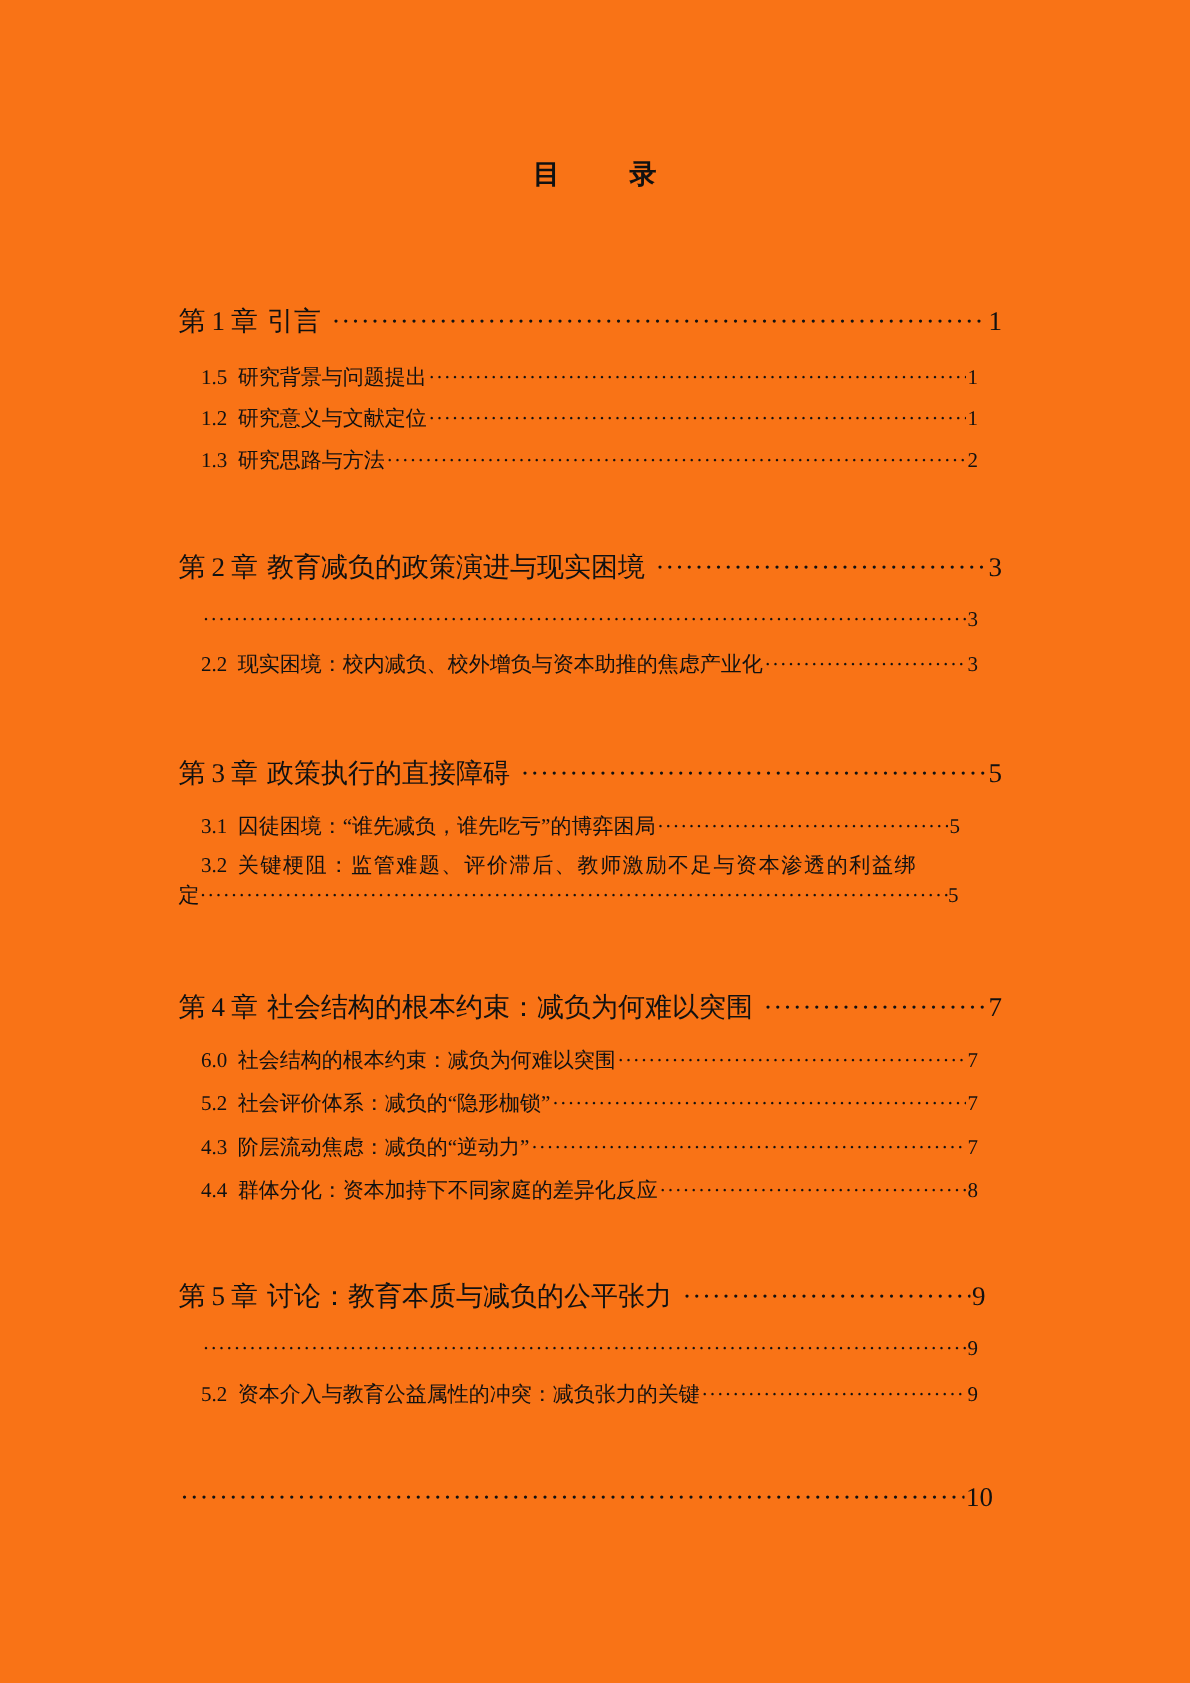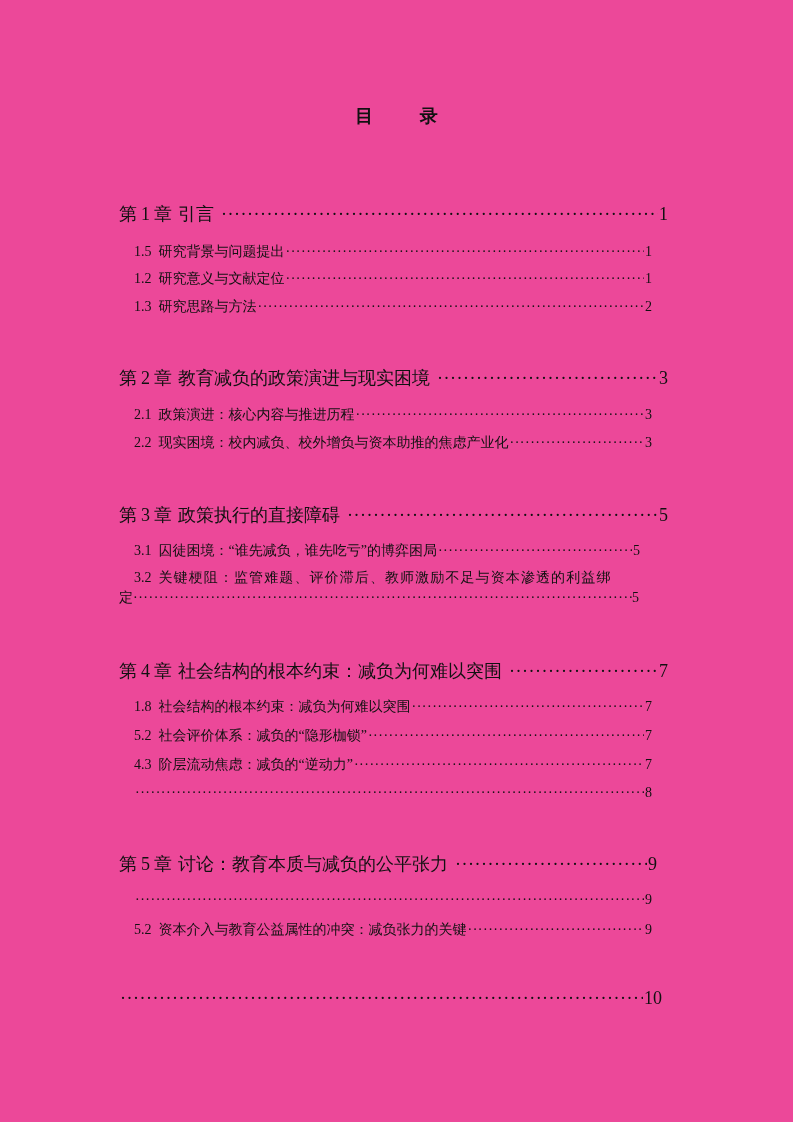--- a/index.html
+++ b/index.html
@@ -1,18 +1,18 @@
 <!DOCTYPE html>
 <html><head>
 <meta charset="utf-8">
 <style>
   html, body { margin: 0; padding: 0; background: #ffffff; }
   body { width: 793px; height: 1122px; position: relative; overflow: hidden;
          font-family: "Liberation Serif", "DejaVu Serif", serif; color: #111; }
-  .page { position: absolute; left: 0; top: 0; width: 793px; height: 1122px; background: #ec4899; }
+  .page { position: absolute; left: 0; top: 0; width: 793px; height: 1122px; background: #f97316; }
   .title { position: absolute; top: 104px; left: 0; width: 793px; text-align: center;
            font-family: "DejaVu Sans", sans-serif; font-weight: bold; font-size: 18px;
            letter-spacing: 20px; text-indent: 20px; }
   .entry { position: absolute; display: flex; align-items: baseline; white-space: nowrap; }
   .entry .label { flex: 0 0 auto; }
   .entry .dots { flex: 1 1 auto; overflow: hidden; margin: 0 1px; letter-spacing: 0.5px; }
   .entry .dots::before { content: "·········································································································································································"; }
   .entry .page-num { flex: 0 0 auto; }
   .chapter { left: 119px; width: 549px; font-size: 18px; height: 24px; }
   .chapter .label .num { margin: 0 4px; }
@@ -53,21 +53,20 @@
     <span class="dots"></span>
     <span class="page-num">2</span>
   </div>
 
   <div class="entry chapter" style="top:366px">
     <span class="label"><span>第</span><span class="num">2</span><span>章</span><span class="text">教育减负的政策演进与现实困境</span></span>
     <span class="dots"></span>
     <span class="page-num">3</span>
   </div>
   <div class="entry section" style="top:406px">
-    <span class="label"><span class="num">2.1</span><span>政策演进：核心内容与推进历程</span></span>
     <span class="dots"></span>
     <span class="page-num">3</span>
   </div>
   <div class="entry section" style="top:434px">
     <span class="label"><span class="num">2.2</span><span>现实困境：校内减负、校外增负与资本助推的焦虑产业化</span></span>
     <span class="dots"></span>
     <span class="page-num">3</span>
   </div>
 
   <div class="entry chapter" style="top:503px">
@@ -88,35 +87,36 @@
         <span class="page-num">5</span>
       </div>
   </div>
 
   <div class="entry chapter" style="top:659px">
     <span class="label"><span>第</span><span class="num">4</span><span>章</span><span class="text">社会结构的根本约束：减负为何难以突围</span></span>
     <span class="dots"></span>
     <span class="page-num">7</span>
   </div>
   <div class="entry section" style="top:698px">
-    <span class="label"><span class="num">1.8</span><span>社会结构的根本约束：减负为何难以突围</span></span>
+    <span class="label"><span class="num">6.0</span><span>社会结构的根本约束：减负为何难以突围</span></span>
     <span class="dots"></span>
     <span class="page-num">7</span>
   </div>
   <div class="entry section" style="top:727px">
     <span class="label"><span class="num">5.2</span><span>社会评价体系：减负的“隐形枷锁”</span></span>
     <span class="dots"></span>
     <span class="page-num">7</span>
   </div>
   <div class="entry section" style="top:756px">
     <span class="label"><span class="num">4.3</span><span>阶层流动焦虑：减负的“逆动力”</span></span>
     <span class="dots"></span>
     <span class="page-num">7</span>
   </div>
   <div class="entry section" style="top:785px">
+    <span class="label"><span class="num">4.4</span><span>群体分化：资本加持下不同家庭的差异化反应</span></span>
     <span class="dots"></span>
     <span class="page-num">8</span>
   </div>
 
   <div class="entry chapter" style="top:852px; width:538px">
     <span class="label"><span>第</span><span class="num">5</span><span>章</span><span class="text">讨论：教育本质与减负的公平张力</span></span>
     <span class="dots"></span>
     <span class="page-num">9</span>
   </div>
   <div class="entry section" style="top:892px">

